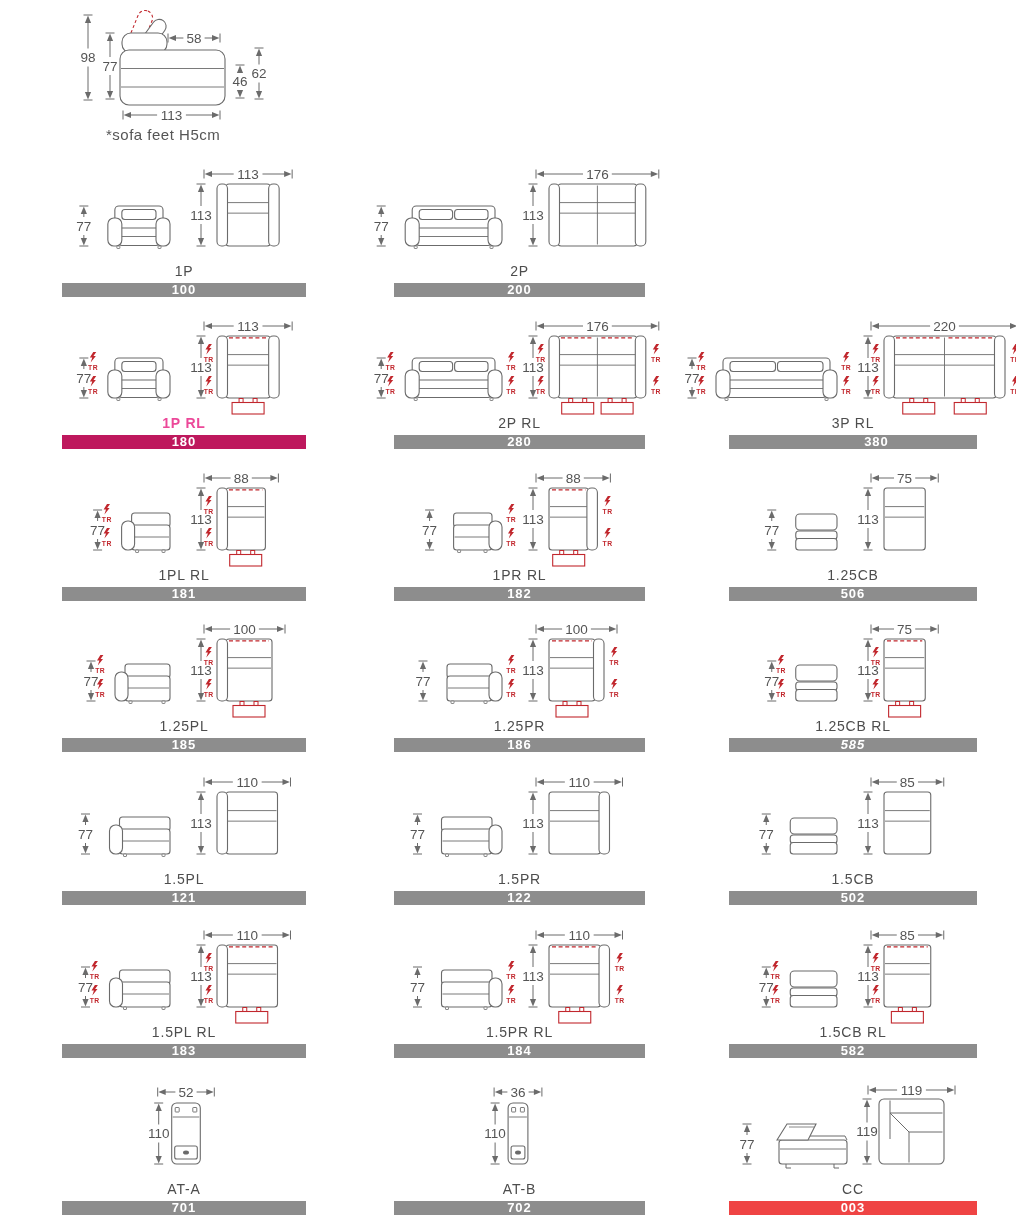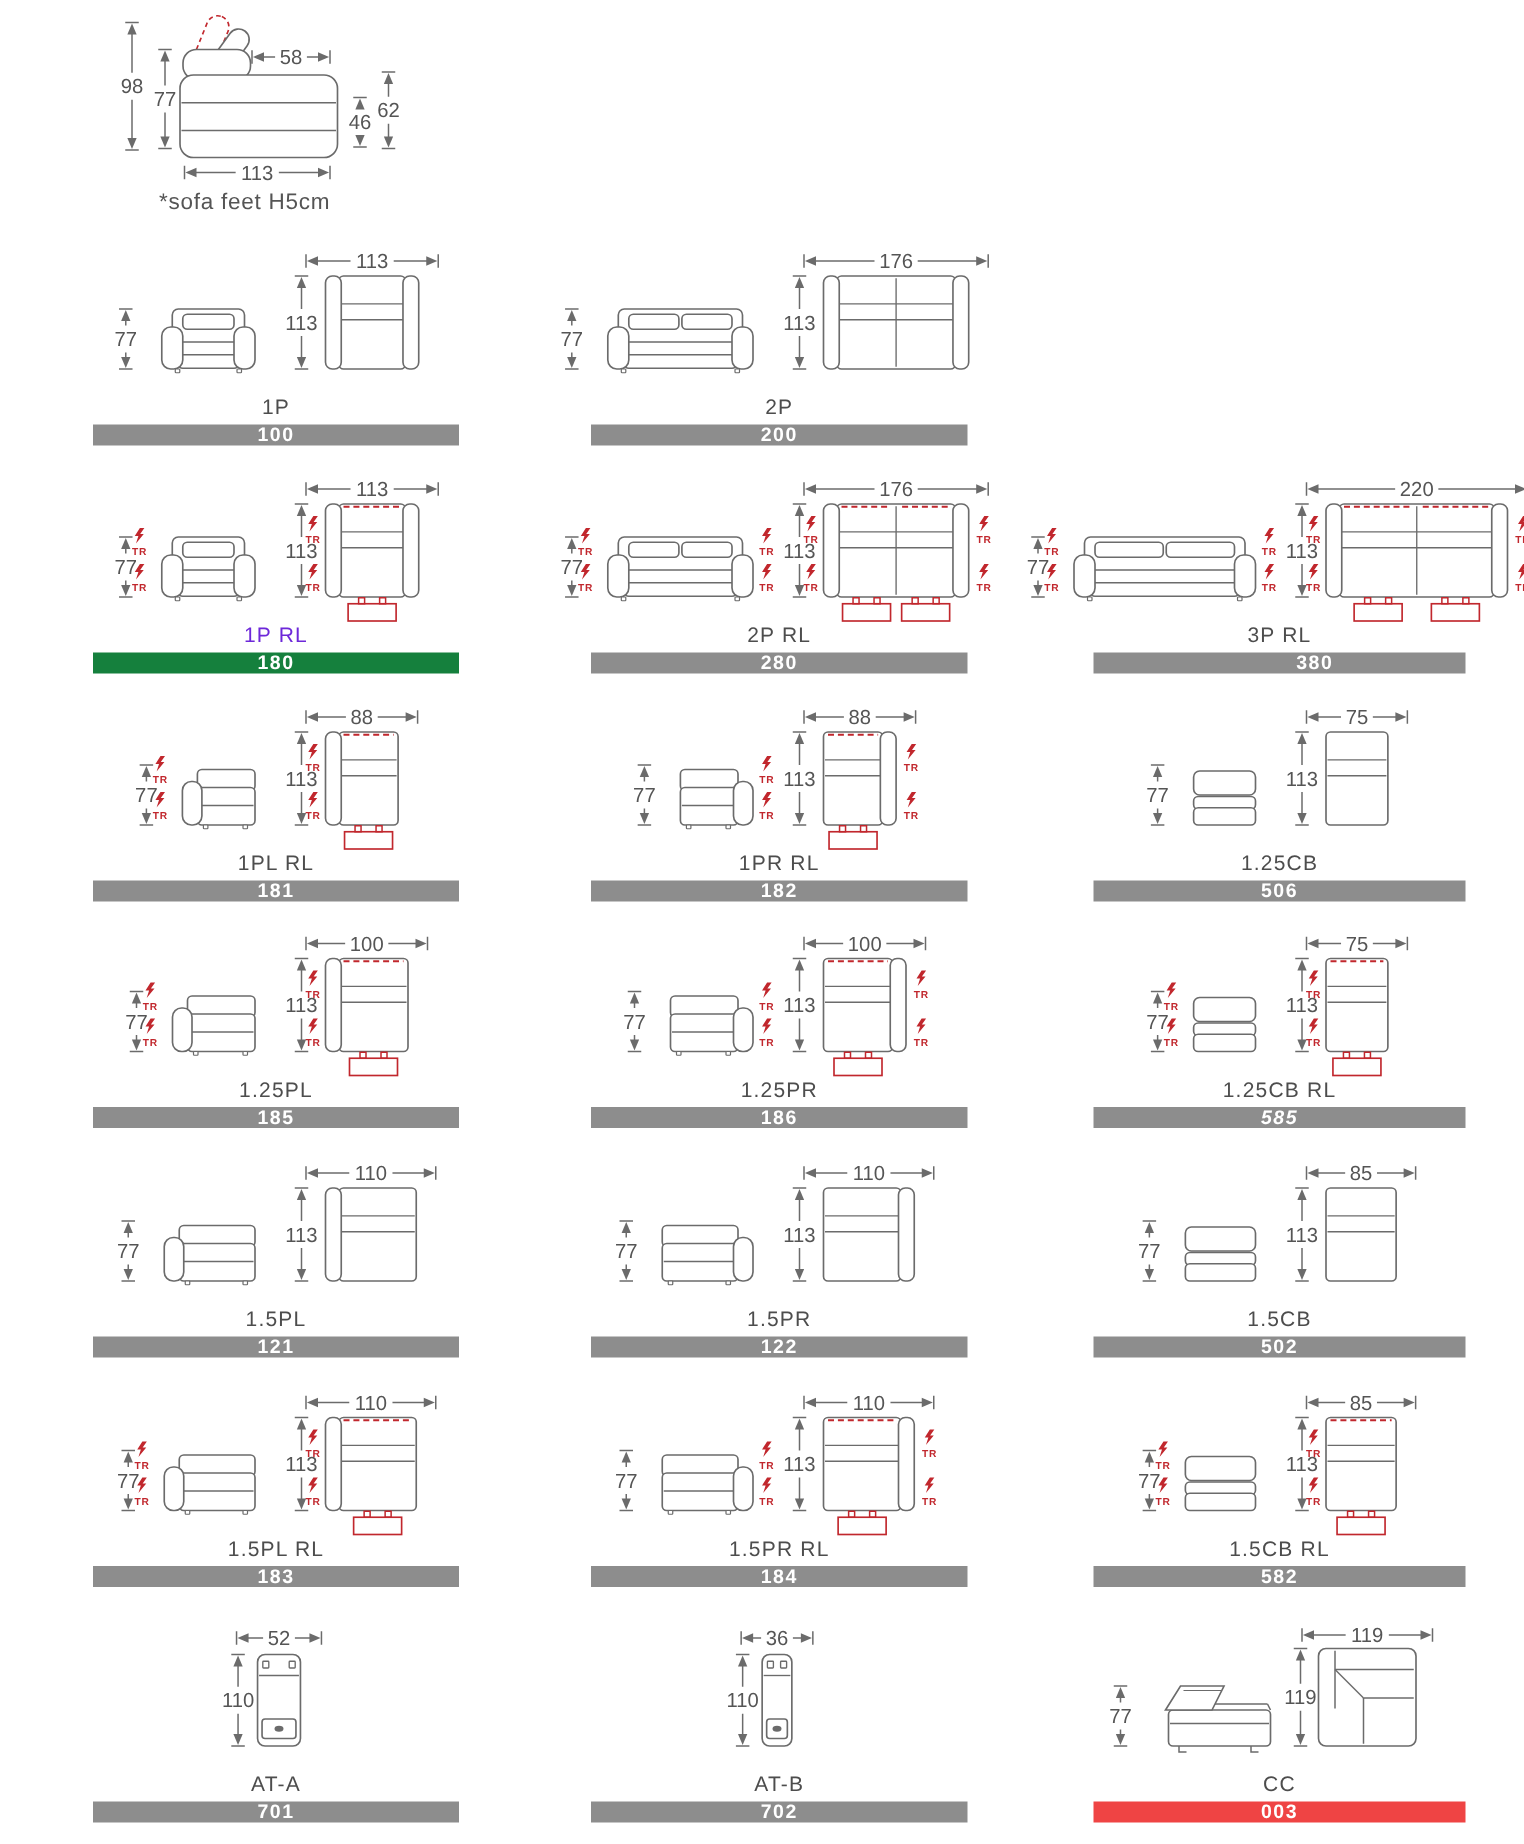--- a/index.html
+++ b/index.html
@@ -255,22 +255,22 @@
           </g>
           <g>
             <path d="M31.249999999999993 34 L27.849999999999994 39.4 L30.249999999999993 39.4 L28.649999999999995 44.4 L33.849999999999994 38 L31.449999999999996 38 L34.24999999999999 34 Z" fill="#c1272d"></path>
             <text x="31.049999999999994" y="52" font-size="6.8" fill="#c1272d" text-anchor="middle" letter-spacing="0.5" font-weight="bold">TR</text>
           </g>
           <g>
             <path d="M31.249999999999993 58 L27.849999999999994 63.4 L30.249999999999993 63.4 L28.649999999999995 68.4 L33.849999999999994 62 L31.449999999999996 62 L34.24999999999999 58 Z" fill="#c1272d"></path>
             <text x="31.049999999999994" y="76" font-size="6.8" fill="#c1272d" text-anchor="middle" letter-spacing="0.5" font-weight="bold">TR</text>
           </g>
         </svg>
-        <div class="mlabel" style="color: #6d28d9;">1P RL</div>
-        <div class="mbar" style="background: #15803d;">
+        <div class="mlabel" style="color: #ec4899; font-weight: bold;">1P RL</div>
+        <div class="mbar" style="background: #be185d;">
           <span style="color: rgb(255, 255, 255);">180</span>
         </div>
       </div>
       <div class="cell" style="left: 394px; top: 318px; width: 251px;">
         <svg class="draw" width="251" height="98">
           <g>
             <rect x="164" y="18" width="78.80000000000001" height="62" rx="3" stroke="#6b6b6b" fill="#fff" stroke-width="1.1"></rect>
             <line x1="165" y1="36.599999999999994" x2="241.8" y2="36.599999999999994" stroke="#6b6b6b" stroke-width="0.9"></line>
             <line x1="165" y1="47.14" x2="241.8" y2="47.14" stroke="#6b6b6b" stroke-width="0.9"></line>
             <line x1="203.4" y1="19.5" x2="203.4" y2="78.5" stroke="#6b6b6b" stroke-width="0.9"></line>

